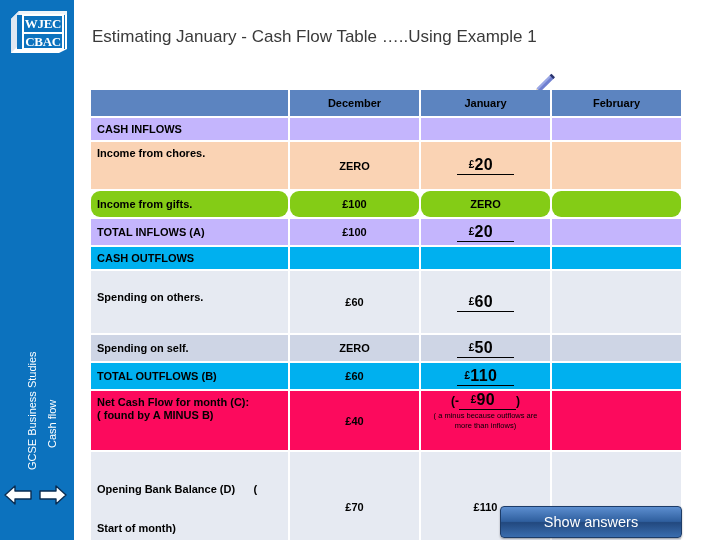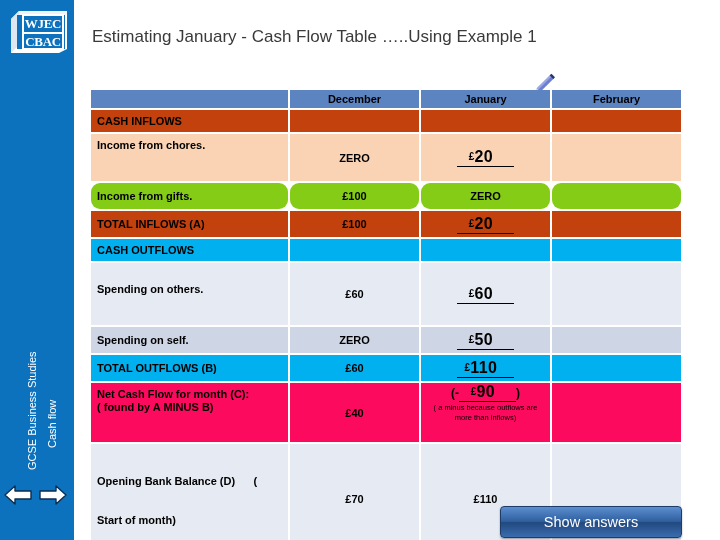--- a/index.html
+++ b/index.html
@@ -81,29 +81,29 @@
     font-size:11px;
     color:#000000;
     border:0;
   }
 
   thead th{
     background:#5c84c0;
     color:#ffffff;
     font-size:14.5px;
     font-weight:bold;
-    height:18px;
+    height:26px;
     text-align:center;
   }
   thead th.blank{background:#5c84c0;}
 
   .lbl{font-weight:bold;font-size:11px;text-align:left;line-height:13px;}
   .val{text-align:center;font-weight:bold;font-size:10.5px;}
 
-  tr.r-yellow td{background:#c2410c;}
+  tr.r-yellow td{background:#c4b5fd;}
   tr.r-peach  td{background:#fad3b4;}
   tr.r-peach2 td{background:#84cc16;border-radius:9px;}
   tr.r-cyan   td{background:#00b0ef;}
   tr.r-gray1  td{background:#e6eaf2;}
   tr.r-gray2  td{background:#ced5e5;}
   tr.r-pink   td{background:#fc0a5d;}
 
   tr.h-sect td{height:22px;}
   tr.h-tall td{height:42px;}
   tr.h-mid  td{height:26px;}

